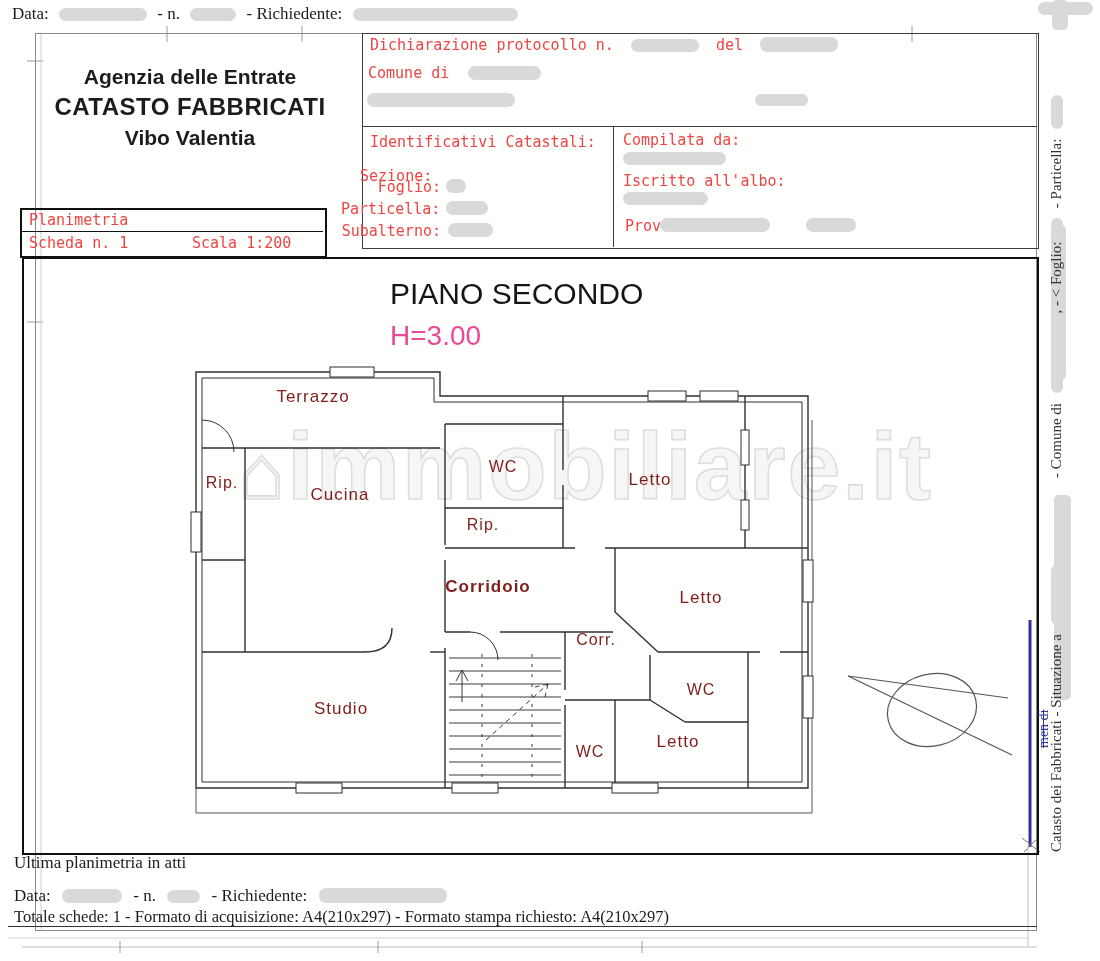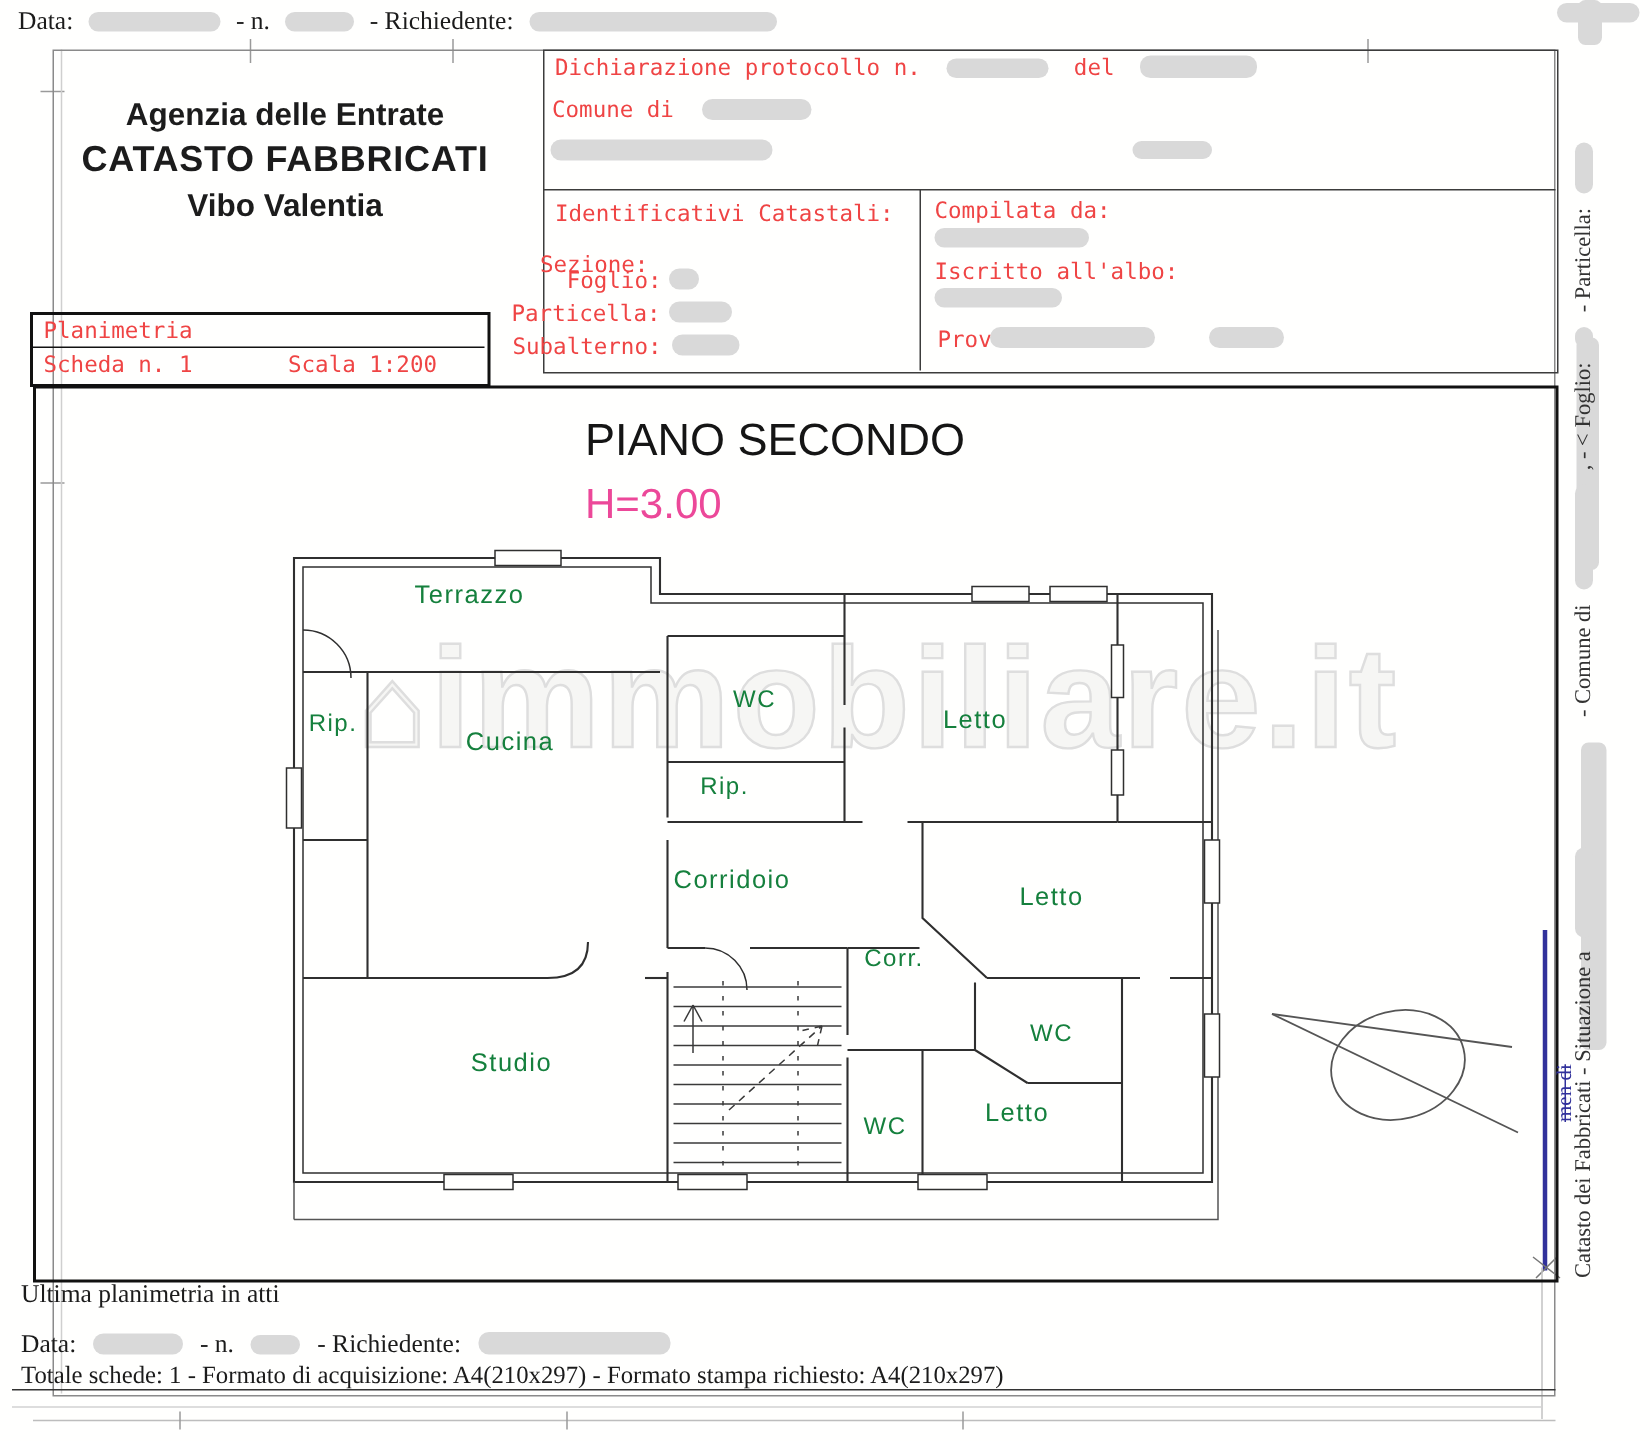--- a/index.html
+++ b/index.html
@@ -7,21 +7,21 @@
         font-family:"Liberation Sans",sans-serif;color:#1c1c1c;}
   .abs{position:absolute;}
   .mono{font-family:"DejaVu Sans Mono","Liberation Mono",monospace;font-size:15px;color:#ef4444;white-space:nowrap;}
   .serif{font-family:"Liberation Serif",serif;font-size:17px;color:#1b1b1b;white-space:nowrap;}
   .sans{font-family:"Liberation Sans",sans-serif;}
   .blob{display:inline-block;background:#d9d9d9;border-radius:7px;height:13px;vertical-align:-2px;}
   .blob-abs{position:absolute;background:#d9d9d9;border-radius:7px;}
   .frame{position:absolute;border:1.2px solid #8a8a8a;}
   .box-dark{position:absolute;border:1.5px solid #3c3c3c;}
   .box-black{position:absolute;border:2px solid #111;}
-  .room{font-size:17px;letter-spacing:1px;color:#15803d;transform:translate(-50%,-50%);white-space:nowrap;}
+  .room{font-size:17px;letter-spacing:1px;color:#7f1d1d;transform:translate(-50%,-50%);white-space:nowrap;}
   .room.small{font-size:16px;}
   .hdr{text-align:center;line-height:1.35;}
   .watermark{font-weight:bold;font-size:95px;letter-spacing:2px;color:#f6f6f4;
              -webkit-text-stroke:1.6px #dedede;white-space:nowrap;}
   .vtext{transform-origin:0 0;transform:rotate(-90deg);white-space:nowrap;
          font-family:"Liberation Serif",serif;font-size:15px;color:#333;}
   .divider-h{position:absolute;border-top:1.4px solid #3c3c3c;}
   .divider-v{position:absolute;border-left:1.4px solid #3c3c3c;}
 </style>
 </head>
@@ -186,21 +186,21 @@
 
   <div class="abs sans" style="left:390px;top:277px;font-size:30px;color:#151515;">PIANO SECONDO</div>
   <div class="abs sans" style="left:390px;top:320px;font-size:28px;color:#ec4899;">H=3.00</div>
 
   <div class="abs room" style="left:313px;top:397px;">Terrazzo</div>
   <div class="abs room small" style="left:222px;top:483px;">Rip.</div>
   <div class="abs room" style="left:340px;top:495px;">Cucina</div>
   <div class="abs room small" style="left:503px;top:467px;">WC</div>
   <div class="abs room small" style="left:483px;top:525px;">Rip.</div>
   <div class="abs room" style="left:650px;top:480px;">Letto</div>
-  <div class="abs room" style="left:488px;top:587px;">Corridoio</div>
+  <div class="abs room" style="left:488px;top:587px;font-weight:bold;">Corridoio</div>
   <div class="abs room" style="left:701px;top:598px;">Letto</div>
   <div class="abs room small" style="left:596px;top:640px;">Corr.</div>
   <div class="abs room small" style="left:701px;top:690px;">WC</div>
   <div class="abs room" style="left:341px;top:709px;">Studio</div>
   <div class="abs room small" style="left:590px;top:752px;">WC</div>
   <div class="abs room" style="left:678px;top:742px;">Letto</div>
 
   <div class="blob-abs" style="left:1052px;top:0;width:16px;height:30px;border-radius:5px;"></div>
   <div class="blob-abs" style="left:1051px;top:225px;width:15px;height:155px;border-radius:5px;"></div>
   <div class="blob-abs" style="left:1054px;top:495px;width:17px;height:205px;border-radius:5px;"></div>

